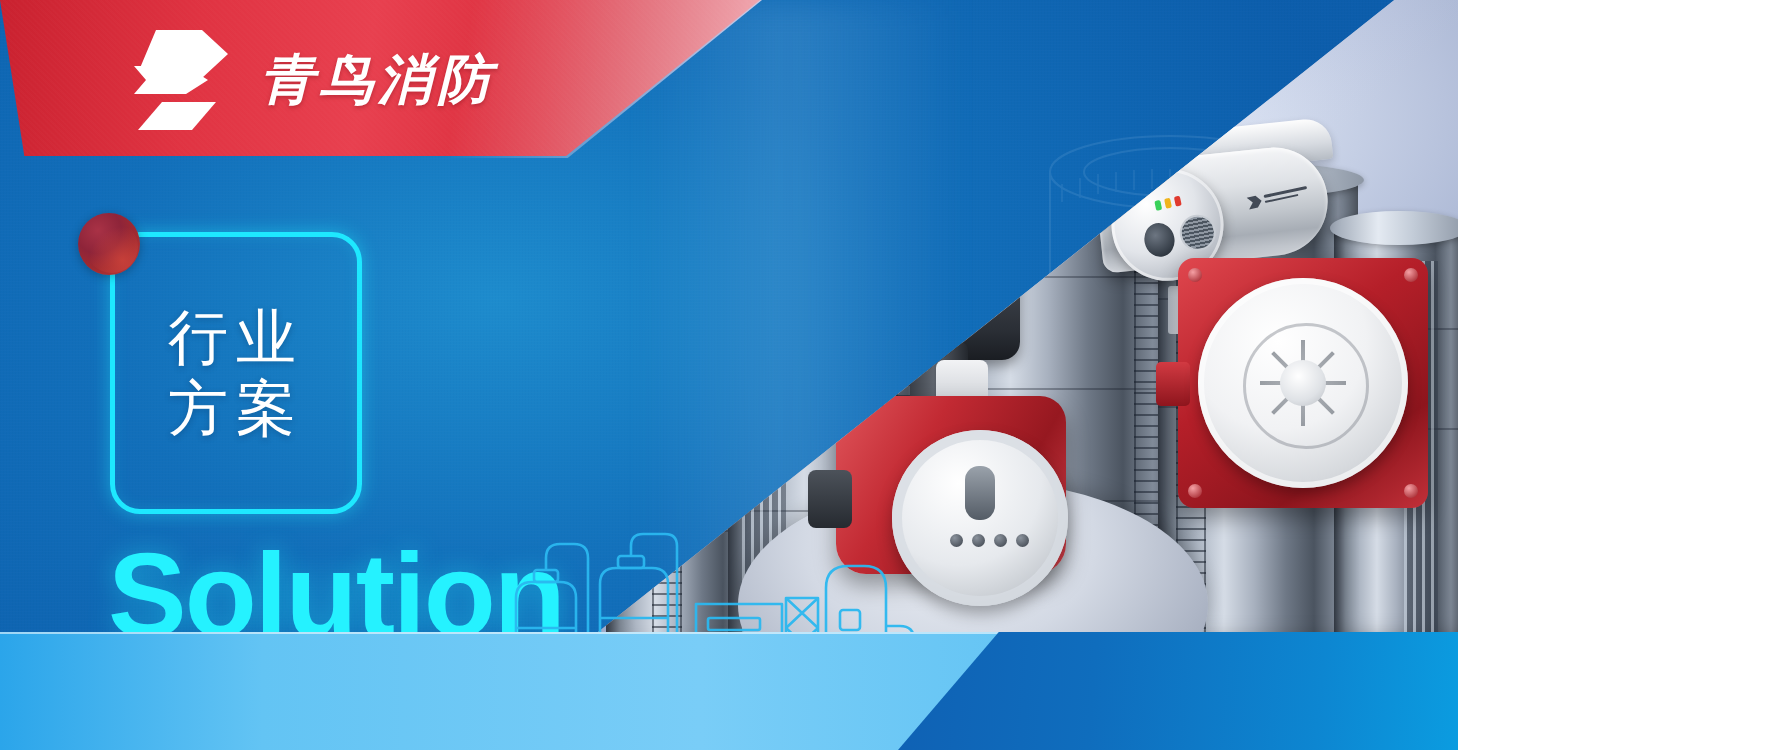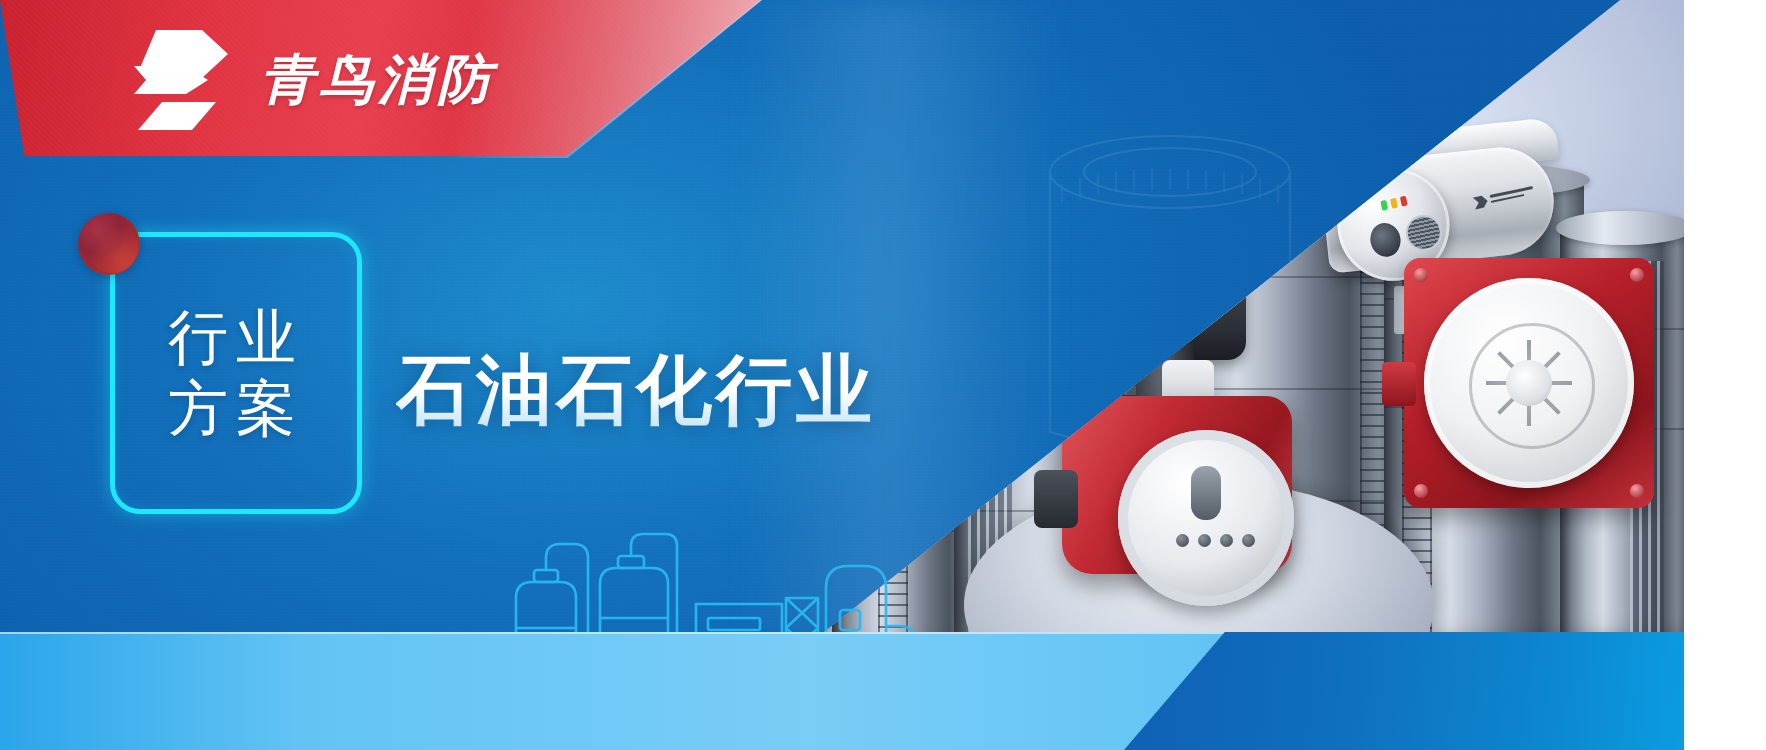--- a/index.html
+++ b/index.html
@@ -1,20 +1,20 @@
 <!DOCTYPE html>
 <html><head>
 <meta charset="utf-8">
 <style>
   html,body{margin:0;padding:0;background:#fff;}
   body{font-family:"Liberation Sans","DejaVu Sans",sans-serif;}
 
   .banner{
     position:relative;
-    width:1684px;height:750px;
+    width:1458px;height:750px;
     overflow:hidden;
     background:#0d7ec8;
   }
 
   
   .bg-blue{
     position:absolute;inset:0;
     background:
       radial-gradient(ellipse 900px 600px at 34% 40%, rgba(30,140,205,.95) 0%, rgba(18,110,185,.92) 45%, rgba(12,92,170,.95) 100%),
       linear-gradient(118deg,#0a6fc0 0%,#1280cc 26%,#1a8ed6 48%,#1379c6 68%,#0b63b2 100%);
@@ -457,21 +457,21 @@
       <div class="logo-cn">青鸟消防</div>
     </div>
   </div>
 
   <div class="badge">
     <div class="badge-line">行业</div>
     <div class="badge-line">方案</div>
   </div>
   <div class="badge-dot"></div>
 
-  <div class="main-title">石油石化行业</div>
+  <div class="solution">Solution</div>
 
   <div class="refinery">
     <svg viewBox="0 0 420 200" fill="none" stroke="#2bb8f0" stroke-width="2.6" stroke-linejoin="round">
 
       <path d="M16 66 q0-16 16-16 h28 q16 0 16 16 V186 H16 Z"></path>
       <rect x="34" y="38" width="24" height="12" rx="3"></rect>
       <path d="M16 96 H76 M16 126 H76 M16 156 H76"></path>
 
       <path d="M46 38 V26 q0-14 14-14 h14 q14 0 14 14 V186"></path>
 

